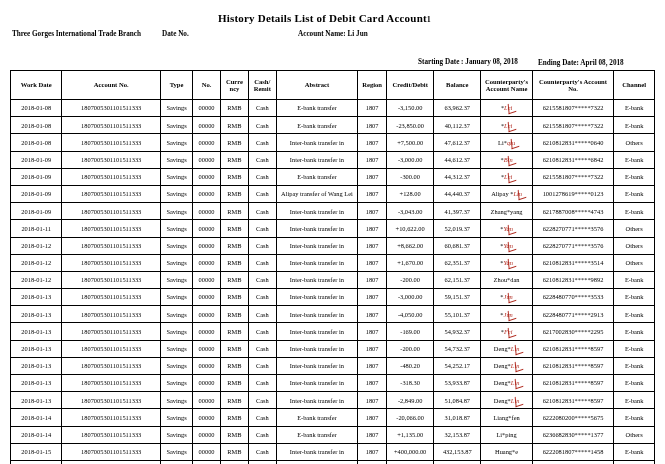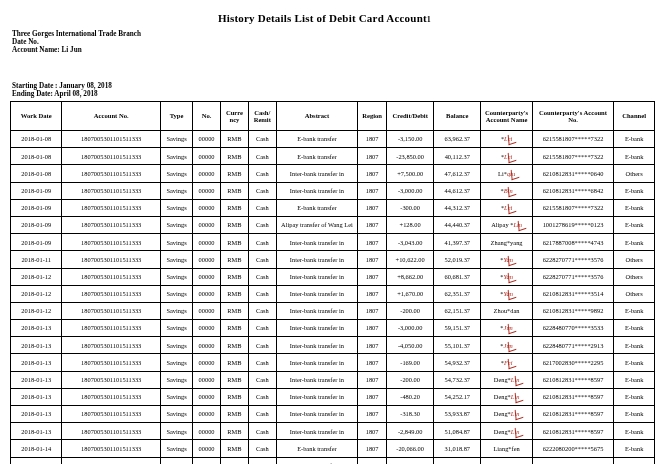--- a/index.html
+++ b/index.html
@@ -32,30 +32,29 @@
   .doc-title .title-sub {
     font-size: 8px;
     font-weight: bold;
     vertical-align: bottom;
   }
   .meta-row {
     display: flex;
     font-size: 7.2px;
     font-weight: bold;
     padding: 0 2px 3px 2px;
-    flex-direction: column;
   }
   .meta-row .m {
     white-space: nowrap;
   }
   .m1 { width: 150px; }
   .m2 { width: 108px; }
-  .m3 { width: 120px; }
+  .m3 { width: 120px; margin-left: 28px; }
   .m4 { width: 120px; margin-top: 28px; }
-  .m5 { flex: 1; text-align: left; }
+  .m5 { flex: 1; text-align: left; margin-top: 29px; }
 
   table.grid {
     border-collapse: collapse;
     width: 645px;
     table-layout: fixed;
   }
   table.grid th, table.grid td {
     border: 1px solid #000;
     font-size: 6.4px;
     text-align: center;

